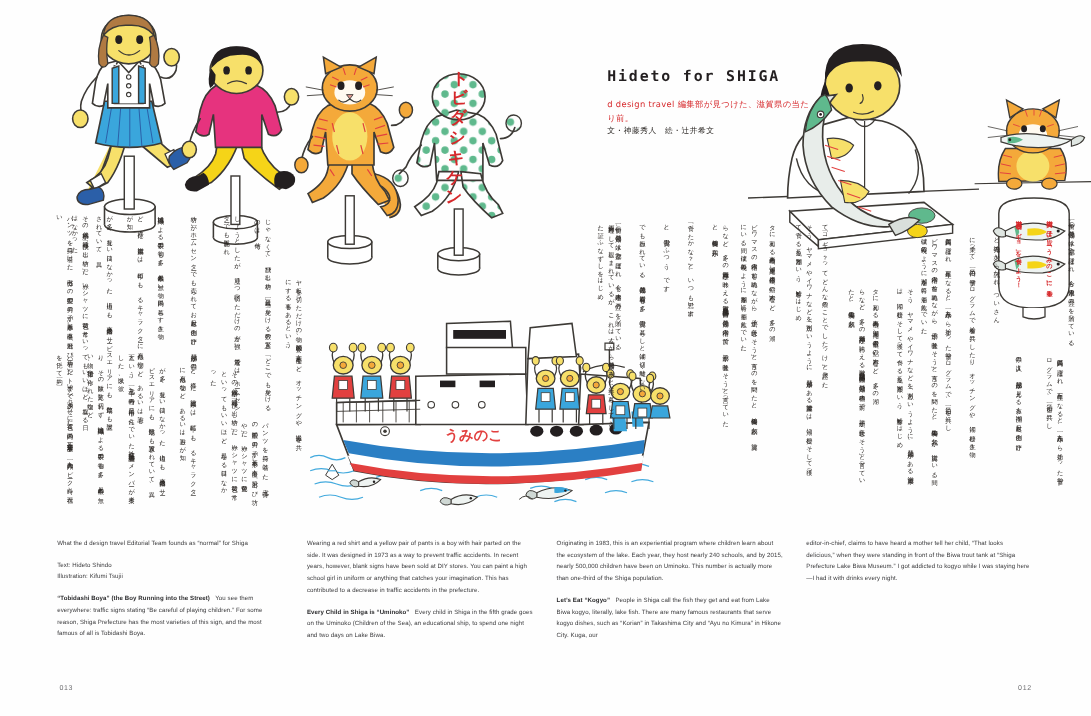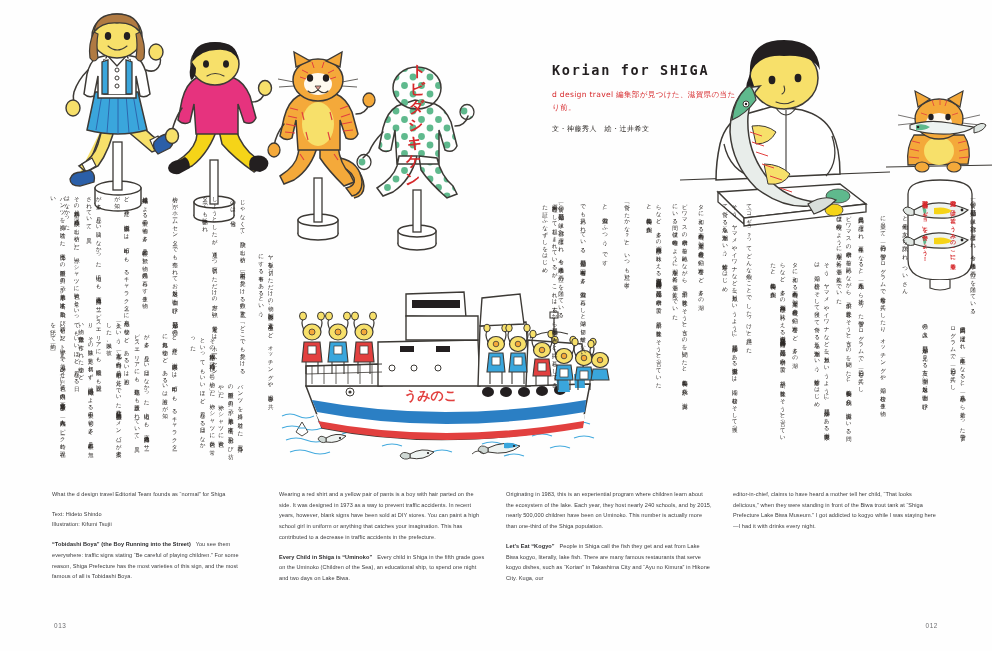--- a/index.html
+++ b/index.html
@@ -37,21 +37,21 @@
   .mast .jtitle{
     font-family:"DejaVu Sans","Liberation Sans",sans-serif;
     font-size:27px;font-weight:bold;letter-spacing:2px;color:#191919;
     margin-top:5px;line-height:1.05;white-space:nowrap;
   }
   .mast .sub{
     margin-top:11px;color:#d6282b;font-size:7.6px;line-height:1.65;
     font-family:"DejaVu Sans","Liberation Sans",sans-serif;letter-spacing:.3px;
   }
   .mast .credit{
-    margin-top:10px;color:#2b2724;font-size:7px;letter-spacing:.5px;
+    margin-top:0;color:#2b2724;font-size:7px;letter-spacing:.5px;
     font-family:"DejaVu Sans","Liberation Sans",sans-serif;
   }
 
   
   .enwrap{position:absolute;left:52px;top:489px;width:890px;
           display:flex;gap:21px;}
   .encol{width:206px;}
   .encol p{
     margin:0 0 9px 0;
     font-size:5.55px;line-height:1.93;color:#3a3a3c;
@@ -81,21 +81,21 @@
   .org{fill:#f4a93a;}
   .blk{fill:#231f20;}
   .brown{fill:#b07a42;}
 </style>
 </head>
 <body>
 
 <div class="spread">
 
   <div class="mast">
-    <div class="kicker">Korian for SHIGA</div>
+    <div class="kicker">Hideto for SHIGA</div>
     <div class="sub">d design travel 編集部が見つけた、滋賀県の当たり前。</div>
     <div class="credit">文・神藤秀人　絵・辻井希文</div>
   </div>
 
   <div class="ill" style="left:46px;top:14px;">
     <svg width="140" height="200" viewBox="0 0 140 200">
 
       <ellipse cx="72" cy="190" rx="23" ry="7" class="pole" stroke="#3d3a36" stroke-width="1.4"></ellipse>
       <path d="M49 190 L49 174 Q72 166 95 174 L95 190" class="pole" stroke="#3d3a36" stroke-width="1.4"></path>
       <ellipse cx="72" cy="174" rx="23" ry="7" class="pole" stroke="#3d3a36" stroke-width="1.4"></ellipse>

